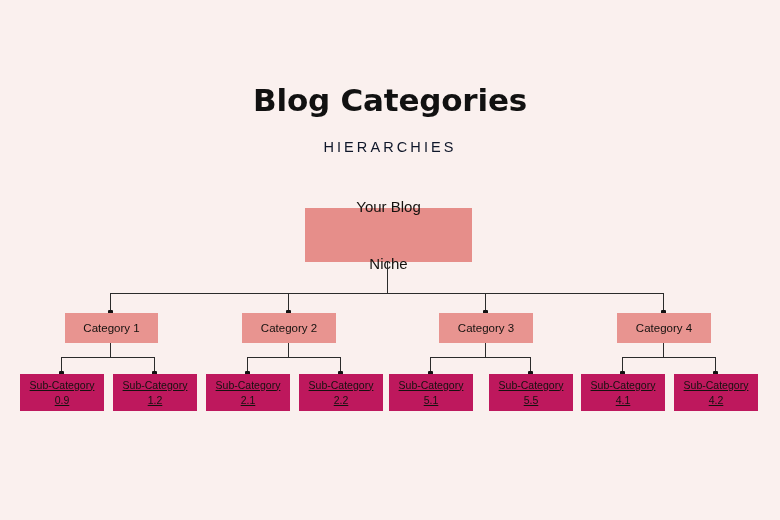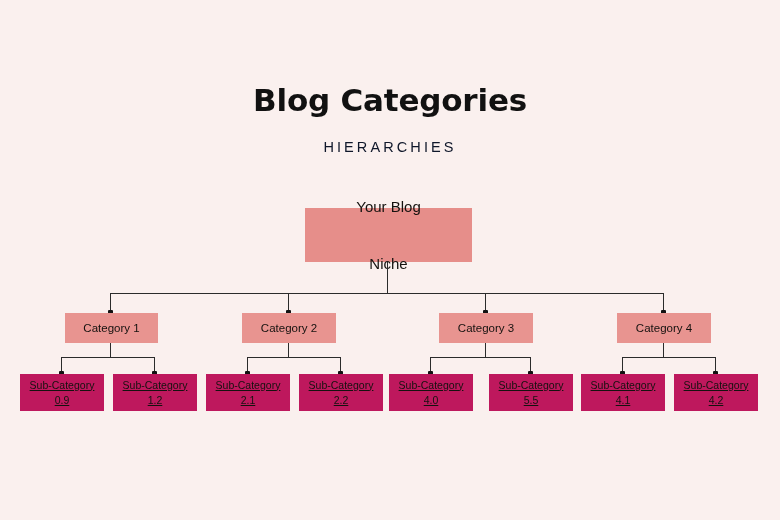--- a/index.html
+++ b/index.html
@@ -165,21 +165,21 @@
 
   <div class="conn v-line" style="left:485px; top:343px; height:15px;"></div>
   <div class="conn h-line" style="left:431px; top:357px; width:100px;"></div>
   <div class="conn v-line" style="left:430px; top:357px; height:17px;"></div>
   <div class="dot" style="left:428px; top:371px;"></div>
   <div class="conn v-line" style="left:530px; top:357px; height:17px;"></div>
   <div class="dot" style="left:528px; top:371px;"></div>
 
   <div class="node node-sub" style="left:389px; top:374px; width:84px; height:37px;">
     <span>Sub-Category</span>
-    <span class="line2">4.0</span>
+    <span class="line2">5.1</span>
   </div>
   <div class="node node-sub" style="left:489px; top:374px; width:84px; height:37px;">
     <span>Sub-Category</span>
     <span class="line2">5.5</span>
   </div>
 
   <div class="conn v-line" style="left:663px; top:343px; height:15px;"></div>
   <div class="conn h-line" style="left:623px; top:357px; width:93px;"></div>
   <div class="conn v-line" style="left:622px; top:357px; height:17px;"></div>
   <div class="dot" style="left:620px; top:371px;"></div>

